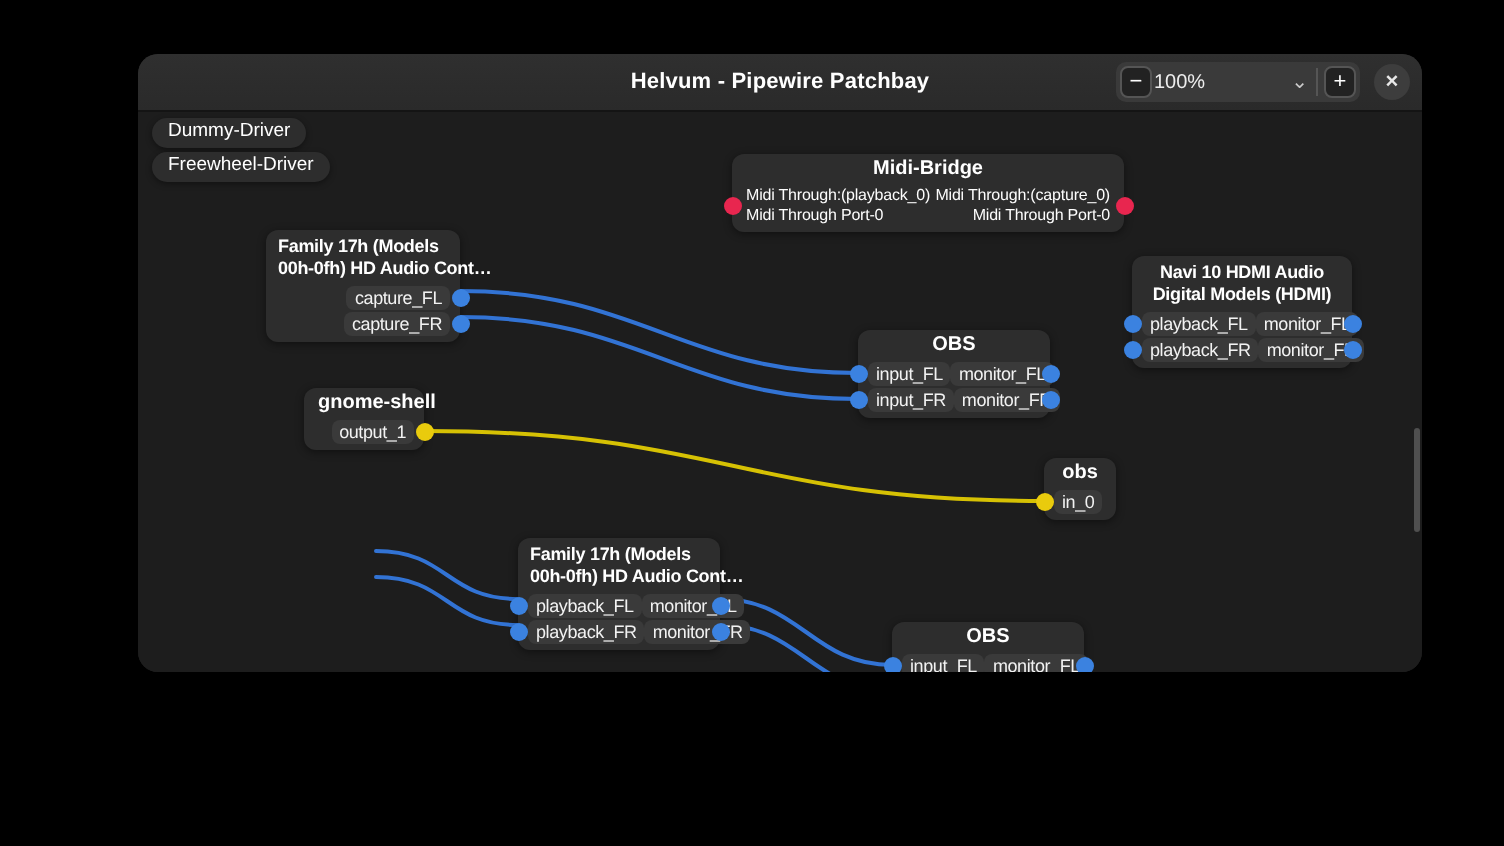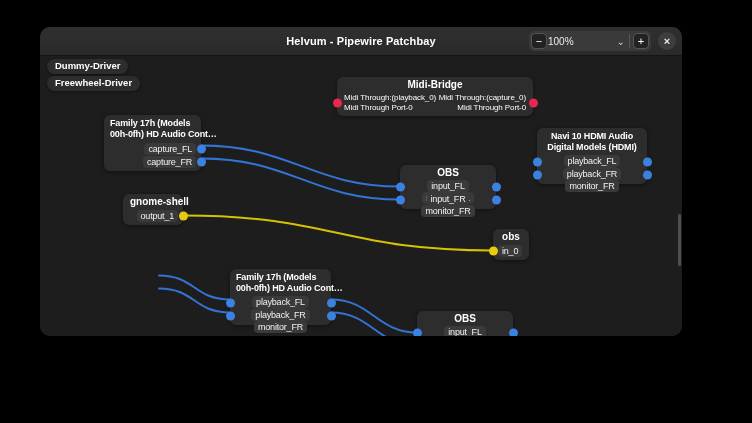--- a/index.html
+++ b/index.html
@@ -1,17 +1,17 @@
 <!DOCTYPE html>
 <html><head>
 <meta charset="utf-8">
 <style>
   html,body{margin:0;padding:0;background:#000;width:752px;height:423px;overflow:hidden;
     font-family:"Liberation Sans", sans-serif; -webkit-font-smoothing:antialiased;}
-  .window{position:absolute;left:40px;top:27px;width:642px;height:309px;background:#1e1e1e;
+  .window{position:absolute;left:69px;top:27px;width:642px;height:309px;background:#1e1e1e;
     border-radius:10px;overflow:hidden;box-shadow:0 10px 30px rgba(0,0,0,.8);}
   
   .titlebar{position:relative;height:28px;background:linear-gradient(#2f2f2f,#2a2a2a);
     border-bottom:1px solid #141414;display:flex;align-items:center;}
   .wtitle{position:absolute;left:0;right:0;text-align:center;color:#fff;font-size:11px;
     font-weight:700;letter-spacing:.1px;pointer-events:none;}
   .tbright{position:absolute;right:6px;top:0;height:28px;display:flex;align-items:center;gap:7px;}
   .zoomgroup{display:flex;align-items:center;background:#3a3a3a;border-radius:5px;height:20px;
     padding:0 2px;width:118px;}
   .zbtn{width:16px;height:16px;background:#222;border:1px solid #555;border-radius:4px;color:#fff;
@@ -23,25 +23,25 @@
     font-size:11px;line-height:17px;text-align:center;padding:0;font-weight:700;}
   
   .canvas{position:relative;width:642px;height:341px;background:#1d1d1d;}
   .links{position:absolute;left:0;top:0;z-index:1;}
   .node{position:absolute;z-index:2;background:#2d2d2d;border-radius:6px;padding:2px 0 3px;
     box-shadow:0 1px 4px rgba(0,0,0,.45);}
   .ntitle{color:#fff;font-size:10px;font-weight:700;line-height:12px;text-align:center;
     padding:0 7px 1px;white-space:nowrap;}
   .ntitle.two{font-size:9px;line-height:11px;text-align:left;letter-spacing:-.15px;padding:1px 6px 2px;}
   .pillnode{position:absolute;z-index:2;background:#2d2d2d;border-radius:8px;padding:1px 8px 2px;
-    color:#fff;font-size:9.5px;font-weight:700;line-height:12px;box-shadow:0 1px 3px rgba(0,0,0,.4);}
+    color:#fff;font-size:9.5px;font-weight:400;line-height:12px;box-shadow:0 1px 3px rgba(0,0,0,.4);}
   .prow{position:relative;height:13px;display:flex;align-items:center;padding:0 5px;}
   .prow.outonly{justify-content:flex-end;}
   .prow.inonly{justify-content:flex-start;}
-  .prow.both{justify-content:space-between;flex-direction:column;}
+  .prow.both{justify-content:space-between;}
   .pill{background:#3a3a3a;border-radius:4px;color:#f2f2f2;font-size:9px;letter-spacing:-.2px;
     line-height:12px;padding:0 4px;white-space:nowrap;}
   .dot{position:absolute;top:50%;width:9px;height:9px;border-radius:50%;transform:translateY(-50%);}
   .dot.l{left:-4.5px;} .dot.r{right:-4.5px;}
   .dot.audio{background:#3b82e0;} .dot.midi{background:#e8264f;} .dot.video{background:#e9cb0d;}
   
   .midirow{position:relative;display:flex;justify-content:space-between;padding:1px 7px 0;}
   .mport{font-size:8px;line-height:10px;color:#fdfdfd;letter-spacing:-.1px;white-space:nowrap;}
   .mport.rt{text-align:right;}
   

